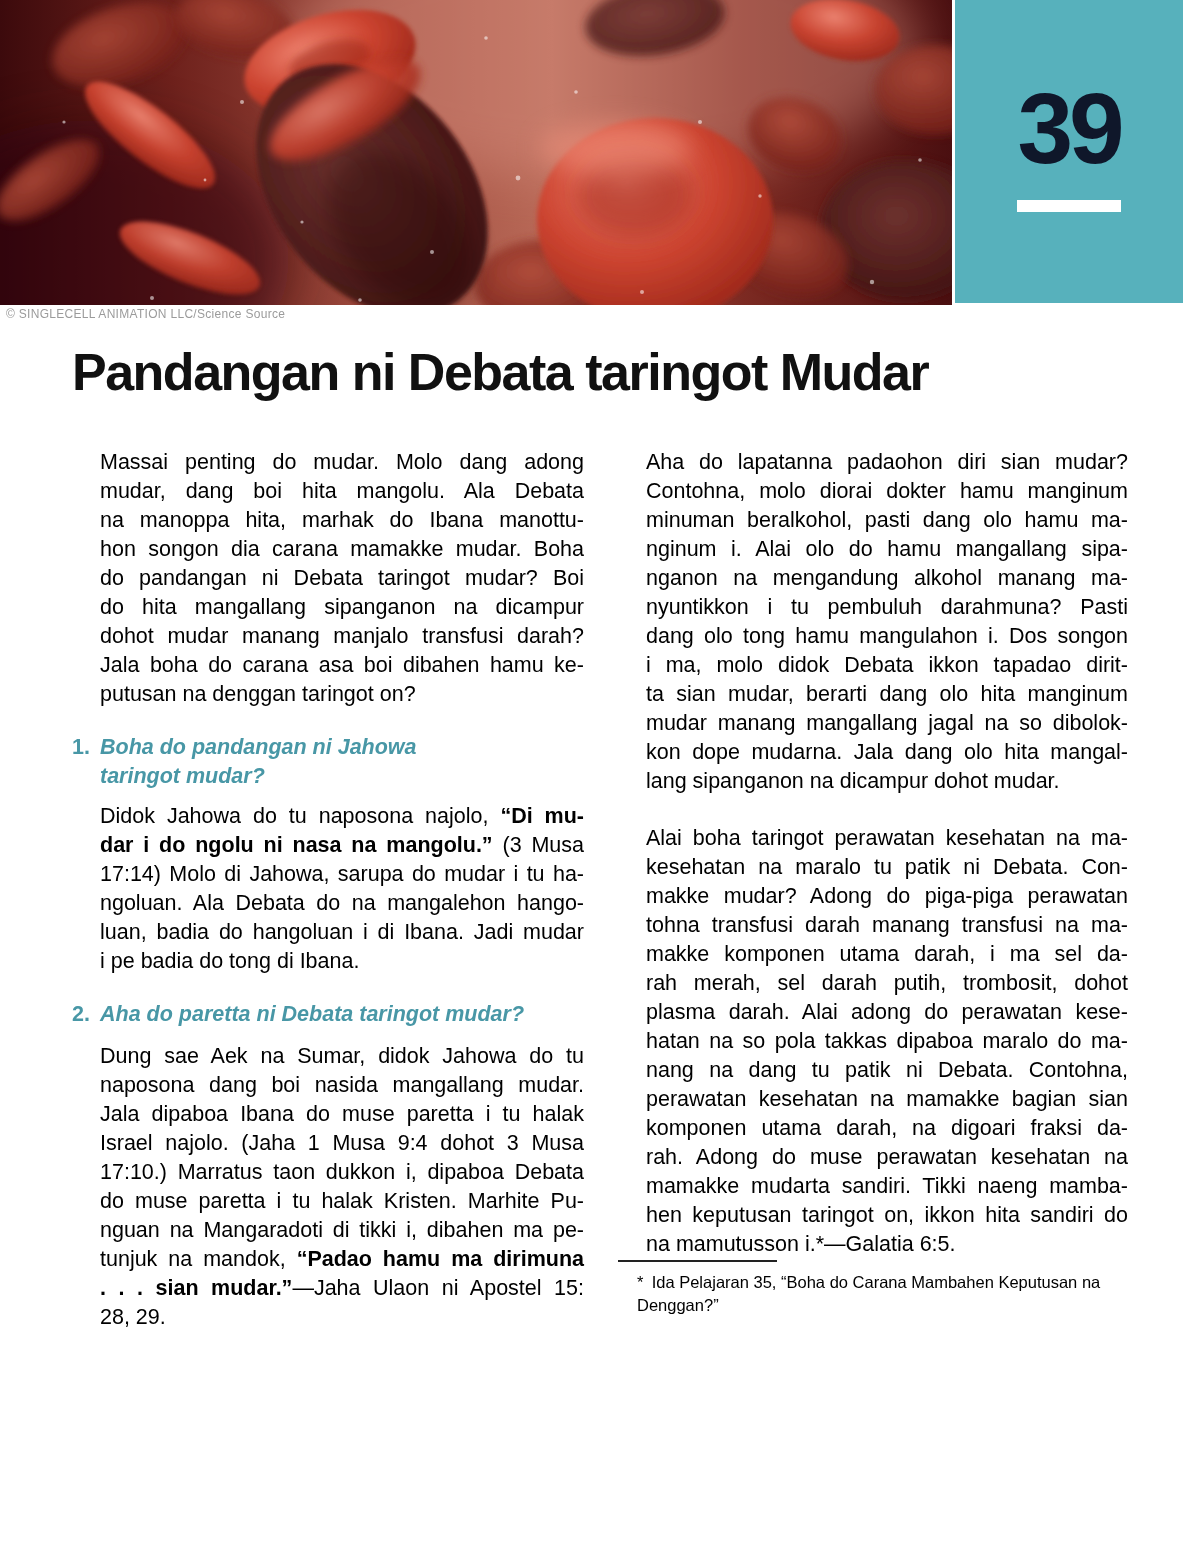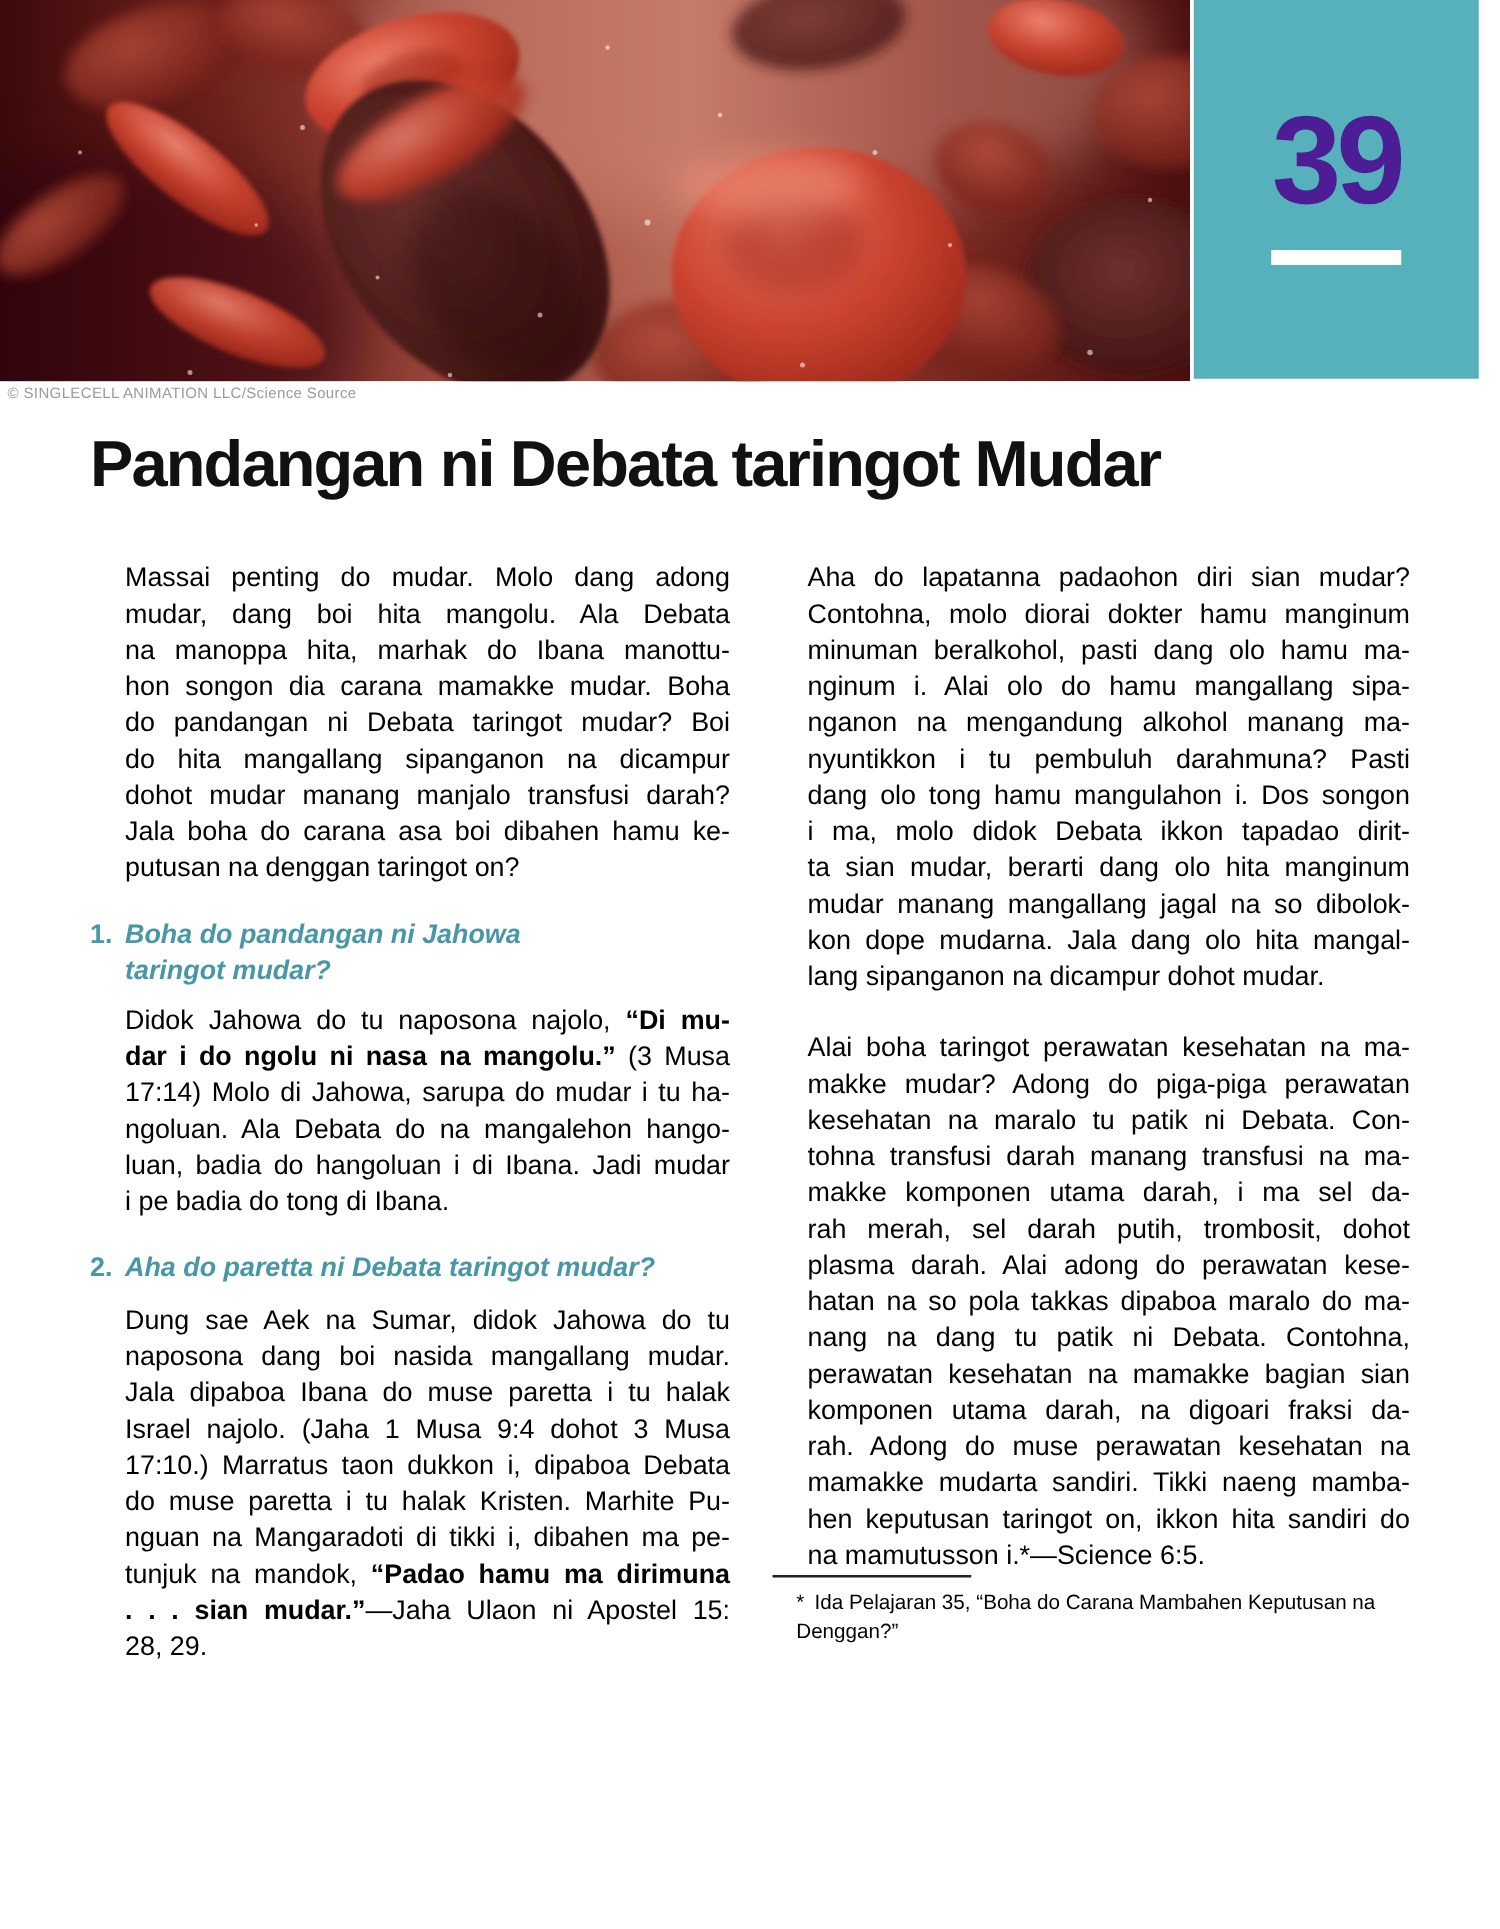--- a/index.html
+++ b/index.html
@@ -3,21 +3,21 @@
 <meta charset="utf-8">
 <style>
   html,body{margin:0;padding:0;background:#ffffff;}
   .page{position:relative;width:1200px;height:1543px;background:#ffffff;
         font-family:"Liberation Sans",sans-serif;color:#1d1d1d;overflow:hidden;}
 
   
   .hero{position:absolute;left:0;top:0;width:952px;height:305px;overflow:hidden;}
   .hero svg{display:block;}
   .chapter-badge{position:absolute;left:955px;top:0;width:228px;height:303px;background:#57B1BC;}
-  .chapter-num{position:absolute;left:0;right:0;top:78px;text-align:center;color:#4c1d95;
+  .chapter-num{position:absolute;left:0;right:0;top:78px;text-align:center;color:#0f172a;
                font-size:100px;line-height:100px;font-weight:bold;letter-spacing:-4px;}
   .chapter-underline{position:absolute;left:50%;top:200px;transform:translateX(-50%);
                      width:104px;height:12px;background:#fff;}
   .credit{position:absolute;left:6px;top:307px;font-size:12px;line-height:14px;color:#9b9b9b;
           letter-spacing:0.3px;}
 
   
   .title{position:absolute;left:72px;top:344px;margin:0;width:1060px;
          font-size:52px;line-height:56px;font-weight:bold;letter-spacing:-1.5px;color:#111;}
 
@@ -190,34 +190,34 @@
       <div class="tline stretch"><span>dang olo tong hamu mangulahon i. Dos songon</span></div>
       <div class="tline stretch"><span>i ma, molo didok Debata ikkon tapadao dirit-</span></div>
       <div class="tline stretch"><span>ta sian mudar, berarti dang olo hita manginum</span></div>
       <div class="tline stretch"><span>mudar manang mangallang jagal na so dibolok-</span></div>
       <div class="tline stretch"><span>kon dope mudarna. Jala dang olo hita mangal-</span></div>
       <div class="tline"><span>lang sipanganon na dicampur dohot mudar.</span></div>
     </div>
 
   <div class="block" id="rc-para2">
       <div class="tline stretch"><span>Alai boha taringot perawatan kesehatan na ma-</span></div>
+      <div class="tline stretch"><span>kesehatan na maralo tu patik ni Debata. Con-</span></div>
       <div class="tline stretch"><span>makke mudar? Adong do piga-piga perawatan</span></div>
-      <div class="tline stretch"><span>kesehatan na maralo tu patik ni Debata. Con-</span></div>
       <div class="tline stretch"><span>tohna transfusi darah manang transfusi na ma-</span></div>
       <div class="tline stretch"><span>makke komponen utama darah, i ma sel da-</span></div>
       <div class="tline stretch"><span>rah merah, sel darah putih, trombosit, dohot</span></div>
       <div class="tline stretch"><span>plasma darah. Alai adong do perawatan kese-</span></div>
       <div class="tline stretch"><span>hatan na so pola takkas dipaboa maralo do ma-</span></div>
       <div class="tline stretch"><span>nang na dang tu patik ni Debata. Contohna,</span></div>
       <div class="tline stretch"><span>perawatan kesehatan na mamakke bagian sian</span></div>
       <div class="tline stretch"><span>komponen utama darah, na digoari fraksi da-</span></div>
       <div class="tline stretch"><span>rah. Adong do muse perawatan kesehatan na</span></div>
       <div class="tline stretch"><span>mamakke mudarta sandiri. Tikki naeng mamba-</span></div>
       <div class="tline stretch"><span>hen keputusan taringot on, ikkon hita sandiri do</span></div>
-      <div class="tline"><span>na mamutusson i.*—Science 6:5.</span></div>
+      <div class="tline"><span>na mamutusson i.*—Galatia 6:5.</span></div>
     </div>
 
   <div class="footnote-rule"></div>
 
   <div class="block" id="footnote">
       <div class="tline"><span>* Ida Pelajaran 35, “Boha do Carana Mambahen Keputusan na</span></div>
       <div class="tline"><span>Denggan?”</span></div>
     </div>
 
 </div>

